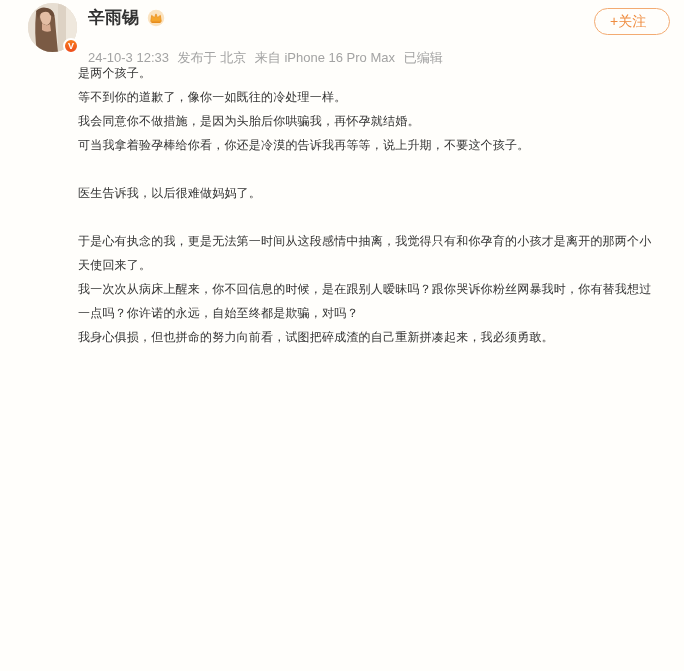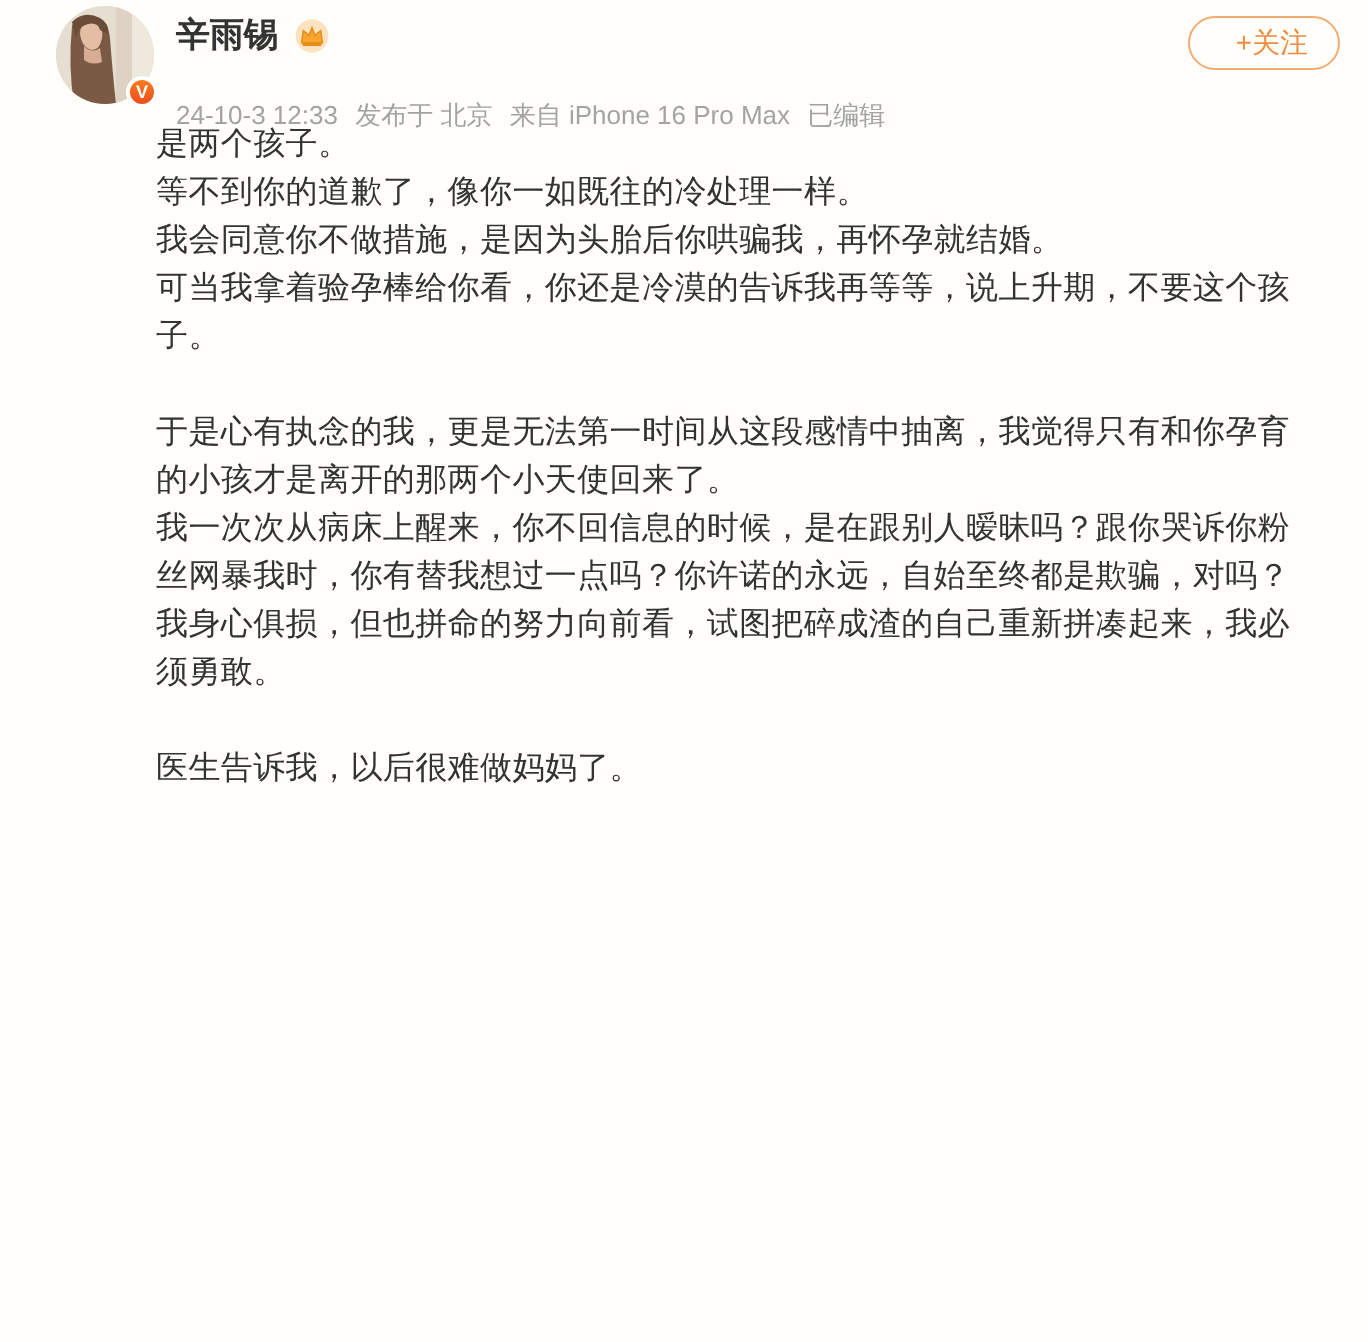--- a/index.html
+++ b/index.html
@@ -81,29 +81,29 @@
     height: 27px;
     padding: 0 15px;
     border: 1px solid #f3ab72;
     border-radius: 15px;
     background: #fffefb;
     color: #ef8c3f;
     font-size: 14px;
     font-family: "Liberation Sans", "DejaVu Sans", sans-serif;
     cursor: pointer;
     line-height: 25px;
-    text-align: right;
+    text-align: left;
   }
 
   
   .post-body {
     position: absolute;
     left: 78px; top: 61px;
     width: 578px;
-    font-size: 16px;
+    font-size: 12px;
     line-height: 24px;
     color: #333333;
     letter-spacing: 0.2px;
   }
   .para {
     white-space: pre-line;
   }
   .para + .para {
     margin-top: 24px;
   }
@@ -150,19 +150,19 @@
     </div>
 
     <button class="follow-btn">+关注</button>
   </div>
 
   <div class="post-body">
     <div class="para">是两个孩子。
 等不到你的道歉了，像你一如既往的冷处理一样。
 我会同意你不做措施，是因为头胎后你哄骗我，再怀孕就结婚。
 可当我拿着验孕棒给你看，你还是冷漠的告诉我再等等，说上升期，不要这个孩子。</div>
+    <div class="para">医生告诉我，以后很难做妈妈了。</div>
     <div class="para">于是心有执念的我，更是无法第一时间从这段感情中抽离，我觉得只有和你孕育的小孩才是离开的那两个小天使回来了。
 我一次次从病床上醒来，你不回信息的时候，是在跟别人暧昧吗？跟你哭诉你粉丝网暴我时，你有替我想过一点吗？你许诺的永远，自始至终都是欺骗，对吗？
 我身心俱损，但也拼命的努力向前看，试图把碎成渣的自己重新拼凑起来，我必须勇敢。</div>
-    <div class="para">医生告诉我，以后很难做妈妈了。</div>
   </div>
 
 </div>
 
 </body></html>

